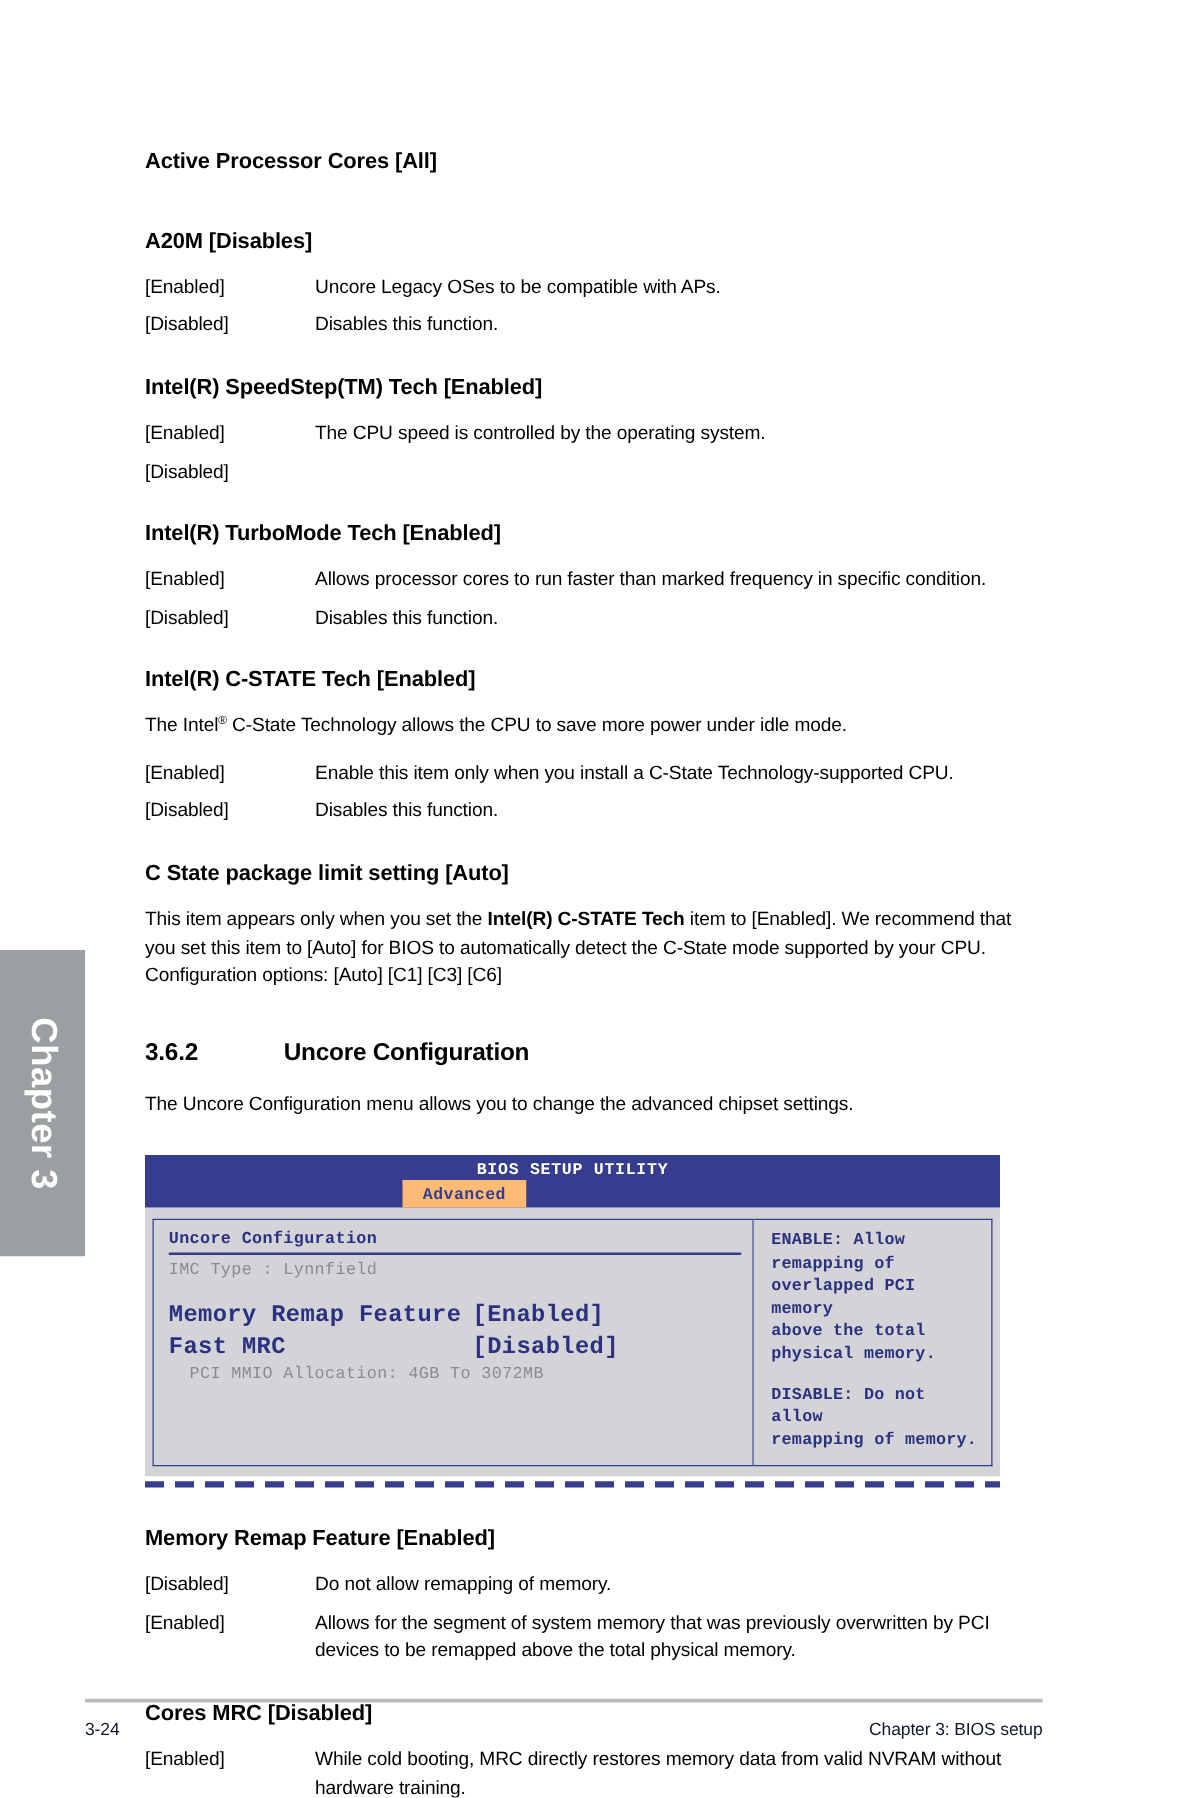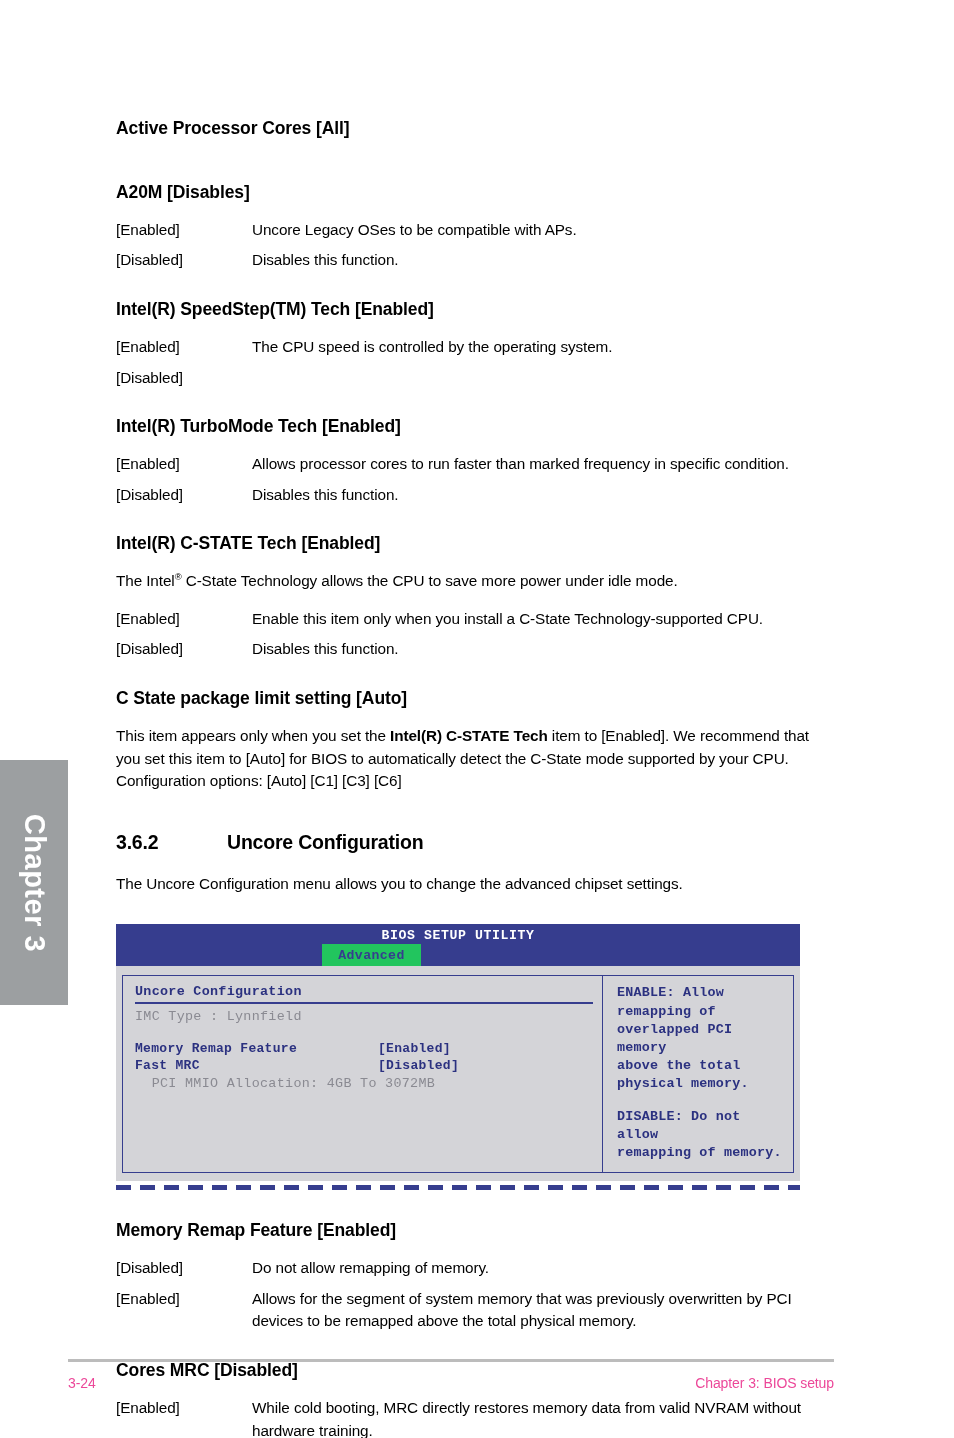--- a/index.html
+++ b/index.html
@@ -115,21 +115,21 @@
     font-size: 13.2px;
     font-weight: bold;
     letter-spacing: 0.6px;
   }
   .bios-tab {
     position: absolute;
     left: 206px;
     top: 20px;
     width: 99px;
     height: 22px;
-    background: #22c55e;
+    background: #fdba74;
     color: #363d8e;
     font-size: 13.2px;
     font-weight: bold;
     letter-spacing: 0.4px;
     display: flex;
     align-items: center;
     justify-content: center;
   }
   .bios-body {
     background: #d4d4d8;
@@ -164,21 +164,21 @@
     margin-bottom: 4px;
   }
   .bios-dim {
     color: #8a8a92;
     font-size: 13.4px;
     letter-spacing: 0.3px;
     line-height: 1.36;
   }
   .bios-item {
     color: #2b3180;
-    font-size: 13px;
+    font-size: 19px;
     font-weight: bold;
     letter-spacing: 0.3px;
     line-height: 1.36;
     display: flex;
   }
   .bios-item .bi-label { flex: 0 0 243px; }
   .bios-item .bi-value { flex: 1 1 auto; }
   .bios-help {
     color: #2b3180;
     font-size: 13.4px;
@@ -208,21 +208,21 @@
   #footer .rule {
     height: 3px;
     background: #bcbcbc;
     width: 100%;
   }
   #footer .frow {
     display: flex;
     justify-content: space-between;
     margin-top: 13px;
     font-size: 14px;
-    color: #ec4899;
+    color: #0f172a;
     letter-spacing: -0.1px;
   }
 </style>
 </head>
 <body>
 
 <div id="chapter-tab">
   <span class="tab-label">Chapter 3</span>
 </div>
 

